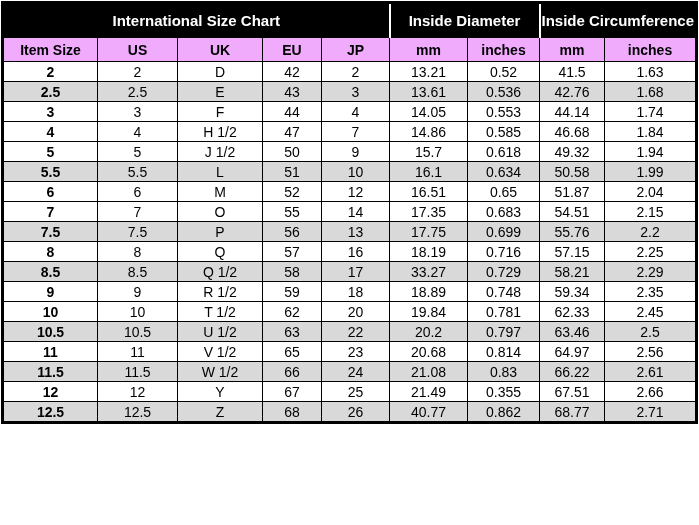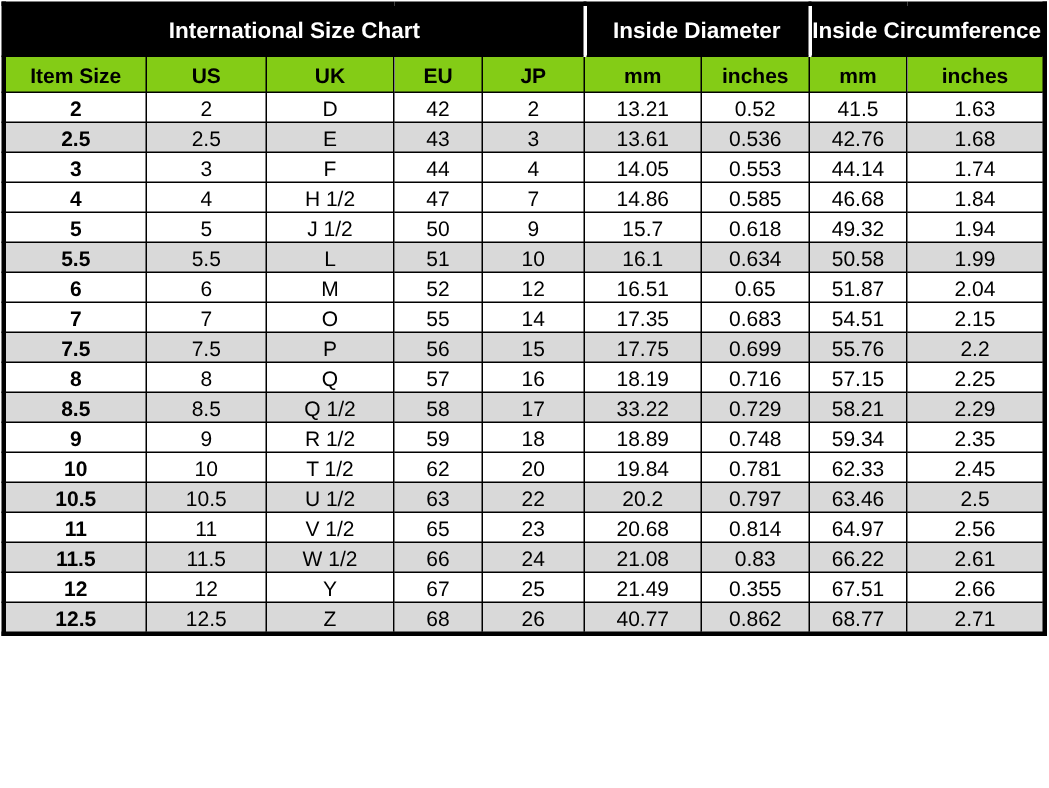--- a/index.html
+++ b/index.html
@@ -18,21 +18,21 @@
     padding:0; overflow:hidden; white-space:nowrap;
     color:#000000;
   }
   tr.top-header th {
     background:#000000; color:#ffffff;
     font-weight:bold; font-size:15px;
     height:33px; border:1px solid #000000;
   }
   tr.top-header th.sep { border-left:2px solid #ffffff;text-align:center; }
   tr.sub-header th {
-    background:#84cc16; font-weight:bold; font-size:14px;
+    background:#f0abfc; font-weight:bold; font-size:14px;
     height:23px;
   }
   tbody td { font-size:14px; height:19px; background:#ffffff; }
   tbody tr.alt td { background:#d9d9d9; }
   tbody td.bold { font-weight:bold; }
 </style>
 </head>
 <body>
 
 <div class="sheet">
@@ -153,21 +153,21 @@
           <td>17.35</td>
           <td>0.683</td>
           <td>54.51</td>
           <td>2.15</td>
         </tr>
         <tr class="alt">
           <td class="bold">7.5</td>
           <td>7.5</td>
           <td>P</td>
           <td>56</td>
-          <td>15</td>
+          <td>13</td>
           <td>17.75</td>
           <td>0.699</td>
           <td>55.76</td>
           <td>2.2</td>
         </tr>
         <tr>
           <td class="bold">8</td>
           <td>8</td>
           <td>Q</td>
           <td>57</td>
@@ -176,21 +176,21 @@
           <td>0.716</td>
           <td>57.15</td>
           <td>2.25</td>
         </tr>
         <tr class="alt">
           <td class="bold">8.5</td>
           <td>8.5</td>
           <td>Q 1/2</td>
           <td>58</td>
           <td>17</td>
-          <td>33.22</td>
+          <td>33.27</td>
           <td>0.729</td>
           <td>58.21</td>
           <td>2.29</td>
         </tr>
         <tr>
           <td class="bold">9</td>
           <td>9</td>
           <td>R 1/2</td>
           <td>59</td>
           <td>18</td>

